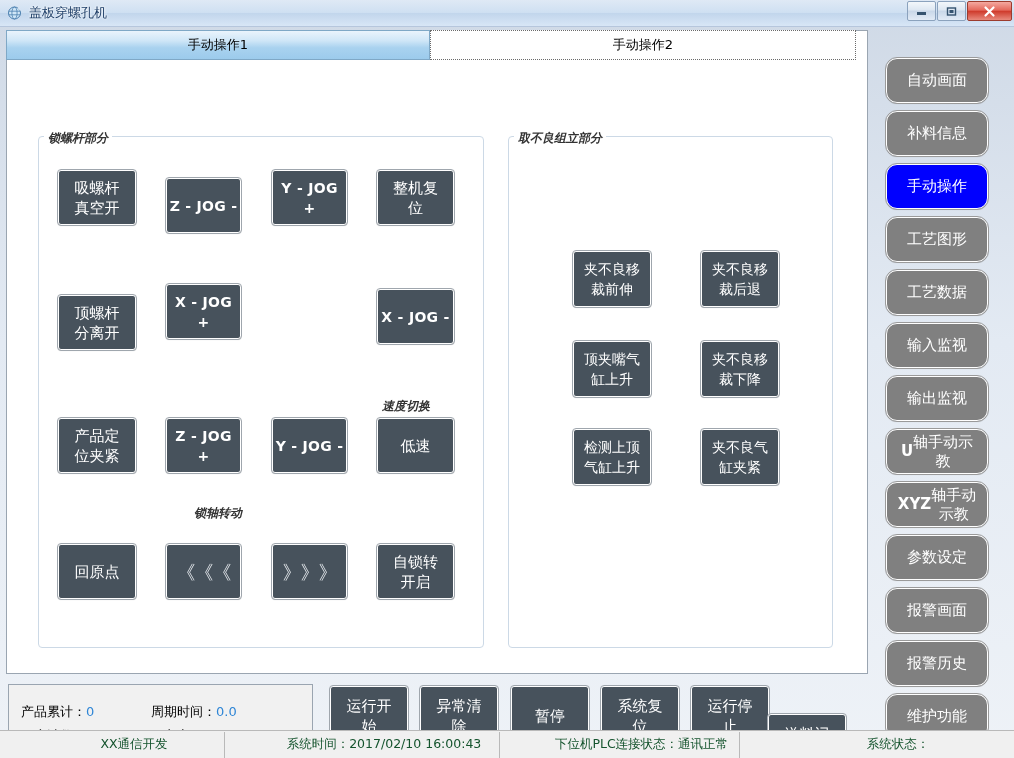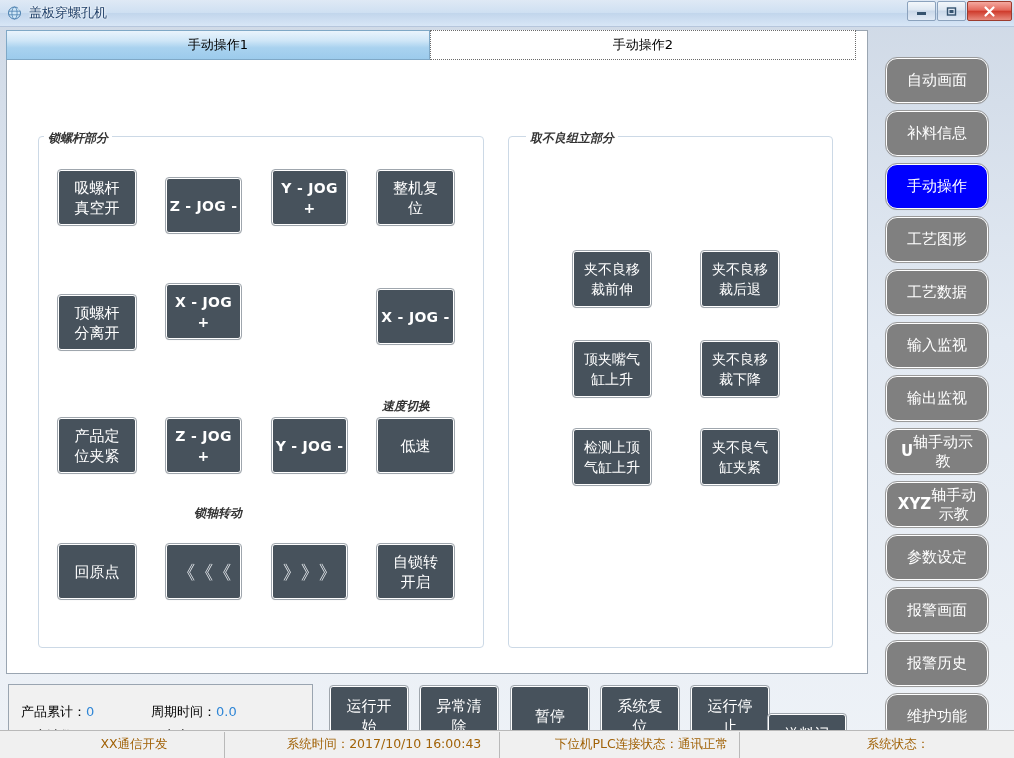--- a/index.html
+++ b/index.html
@@ -78,21 +78,21 @@
   }
   .grouplabel{
     position:absolute;font-size:12px;font-style:italic;font-weight:bold;color:#333;
     background:#ffffff;padding:0 4px;
     font-family:"DejaVu Sans","Liberation Sans",sans-serif;
     white-space:nowrap;
   }
   #gb-left{left:38px;top:110px;width:446px;height:512px;}
   #gb-left-label{left:44px;top:104px;}
   #gb-right{left:508px;top:110px;width:325px;height:512px;}
-  #gb-right-label{left:514px;top:104px;margin-left:12px;}
+  #gb-right-label{left:514px;top:104px;}
 
   
   .dbtn{
     position:absolute;box-sizing:border-box;
     background:#47525c;
     border:1px solid #ffffff;
     outline:1px solid #9fa6ad;
     border-radius:3px;
     color:#ffffff;
     display:flex;align-items:center;justify-content:center;text-align:center;
@@ -145,21 +145,21 @@
   .sbtn b{font-weight:bold;}
 
   
   #statusbar{
     position:absolute;left:0;top:704px;width:1014px;height:28px;
     background:#f0f0f0;border-top:1px solid #b9b9b9;
     display:flex;align-items:center;box-sizing:border-box;
   }
   .sbcell{
     height:26px;display:flex;align-items:center;justify-content:center;
-    font-size:12.5px;color:#a16207;box-sizing:border-box;
+    font-size:12.5px;color:#14532d;box-sizing:border-box;
     border-right:1px solid #b9b9b9;
     font-family:"DejaVu Sans","Liberation Sans",sans-serif;white-space:nowrap;padding-left:44px;
   }
   #sb1{width:225px;}
   #sb2{width:275px;}
   #sb3{width:240px;}
   #sb4{width:272px;border-right:none;}
 </style>
 </head>
 <body>
@@ -293,19 +293,19 @@
         <div class="sbtn" style="top: 456px;"><b>XYZ</b><span>轴手动
 示教</span></div>
         <div class="sbtn" style="top: 509px;">参数设定</div>
         <div class="sbtn" style="top: 562px;">报警画面</div>
         <div class="sbtn" style="top: 615px;">报警历史</div>
         <div class="sbtn" style="top: 668px;">维护功能</div>
       </div>
 
     <div id="statusbar">
       <span class="sbcell" id="sb1">XX通信开发</span>
-      <span class="sbcell" id="sb2">系统时间：2017/10/10 16:00:43</span>
+      <span class="sbcell" id="sb2">系统时间：2017/02/10 16:00:43</span>
       <span class="sbcell" id="sb3">下位机PLC连接状态：通讯正常</span>
       <span class="sbcell" id="sb4">系统状态：</span>
     </div>
 
   </div>
 </div>
 
 </body></html>

